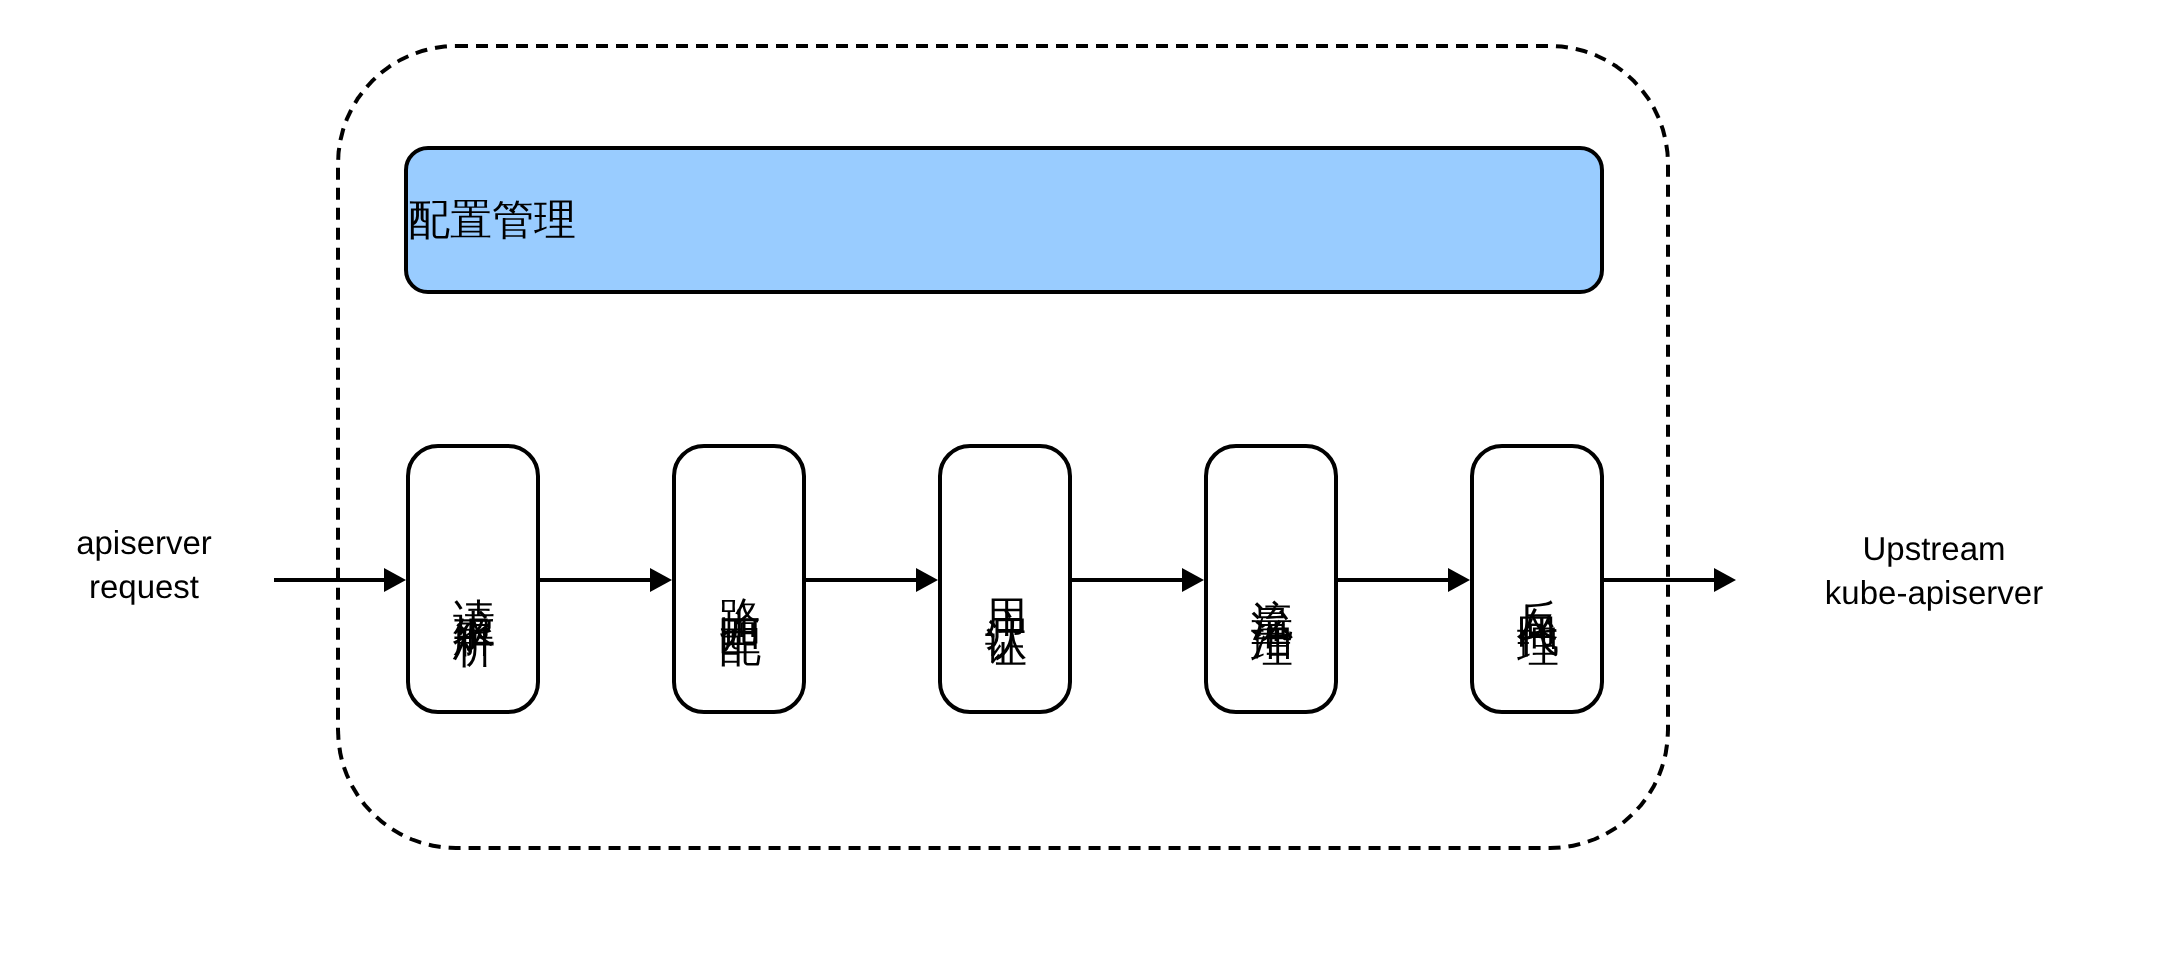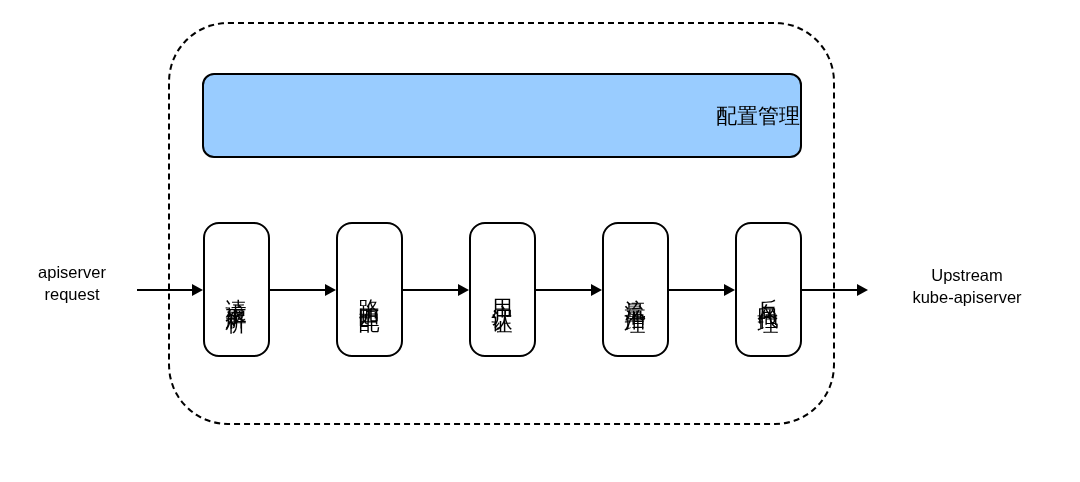--- a/index.html
+++ b/index.html
@@ -24,28 +24,28 @@
     height: 403px;
     box-sizing: border-box;
     border: 2px dashed var(--stroke, #000000);
     border-radius: 60px;
   }
   .config-box {
     position: absolute;
     left: 202px;
     top: 73px;
     width: 600px;
-    height: 85px;
+    height: 74px;
     box-sizing: border-box;
     background: var(--config-fill, #99CCFF);
     border: 2px solid var(--stroke, #000000);
     border-radius: 12px;
     display: flex;
     align-items: center;
-    justify-content: flex-end;
+    justify-content: flex-start;
     font-size: 21px;
   }
   .stage-box {
     position: absolute;
     top: 222px;
     width: 67px;
     height: 135px;
     box-sizing: border-box;
     background: var(--stage-fill, #FFFFFF);
     border: 2px solid var(--stroke, #000000);

